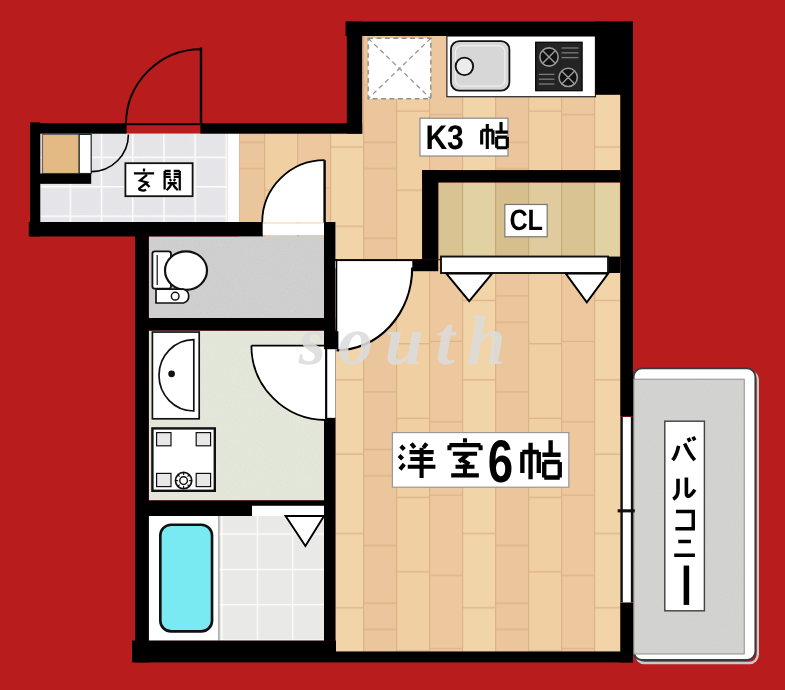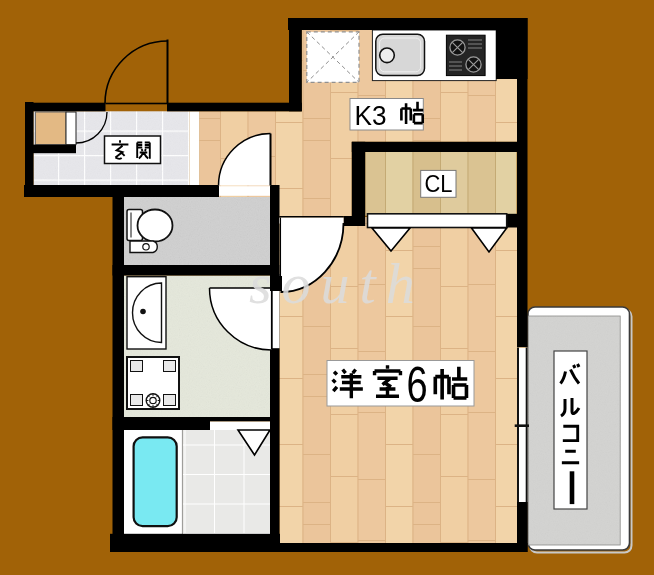--- a/index.html
+++ b/index.html
@@ -1,16 +1,16 @@
 <!DOCTYPE html>
 <html><head>
 <meta charset="utf-8">
 <style>
 html,body{margin:0;padding:0;background:#fff;}
-#stage{position:relative;width:654px;height:575px;overflow:hidden;background:#a16207;font-family:"Liberation Sans",sans-serif;}
+#stage{position:relative;width:654px;height:575px;overflow:hidden;background:#b91c1c;font-family:"Liberation Sans",sans-serif;font-weight:bold;}
 </style>
 </head>
 <body>
 <div id="stage">
 <svg width="654" height="575" viewBox="0 0 654 575" xmlns="http://www.w3.org/2000/svg">
 <defs>
 <pattern id="wood" width="110" height="128" patternUnits="userSpaceOnUse">
   <rect width="110" height="128" fill="#eecb9c"></rect>
   <rect x="0" width="27.5" height="128" fill="#f0cfa3"></rect>
   <rect x="27.5" width="27.5" height="128" fill="#edc89e"></rect>

